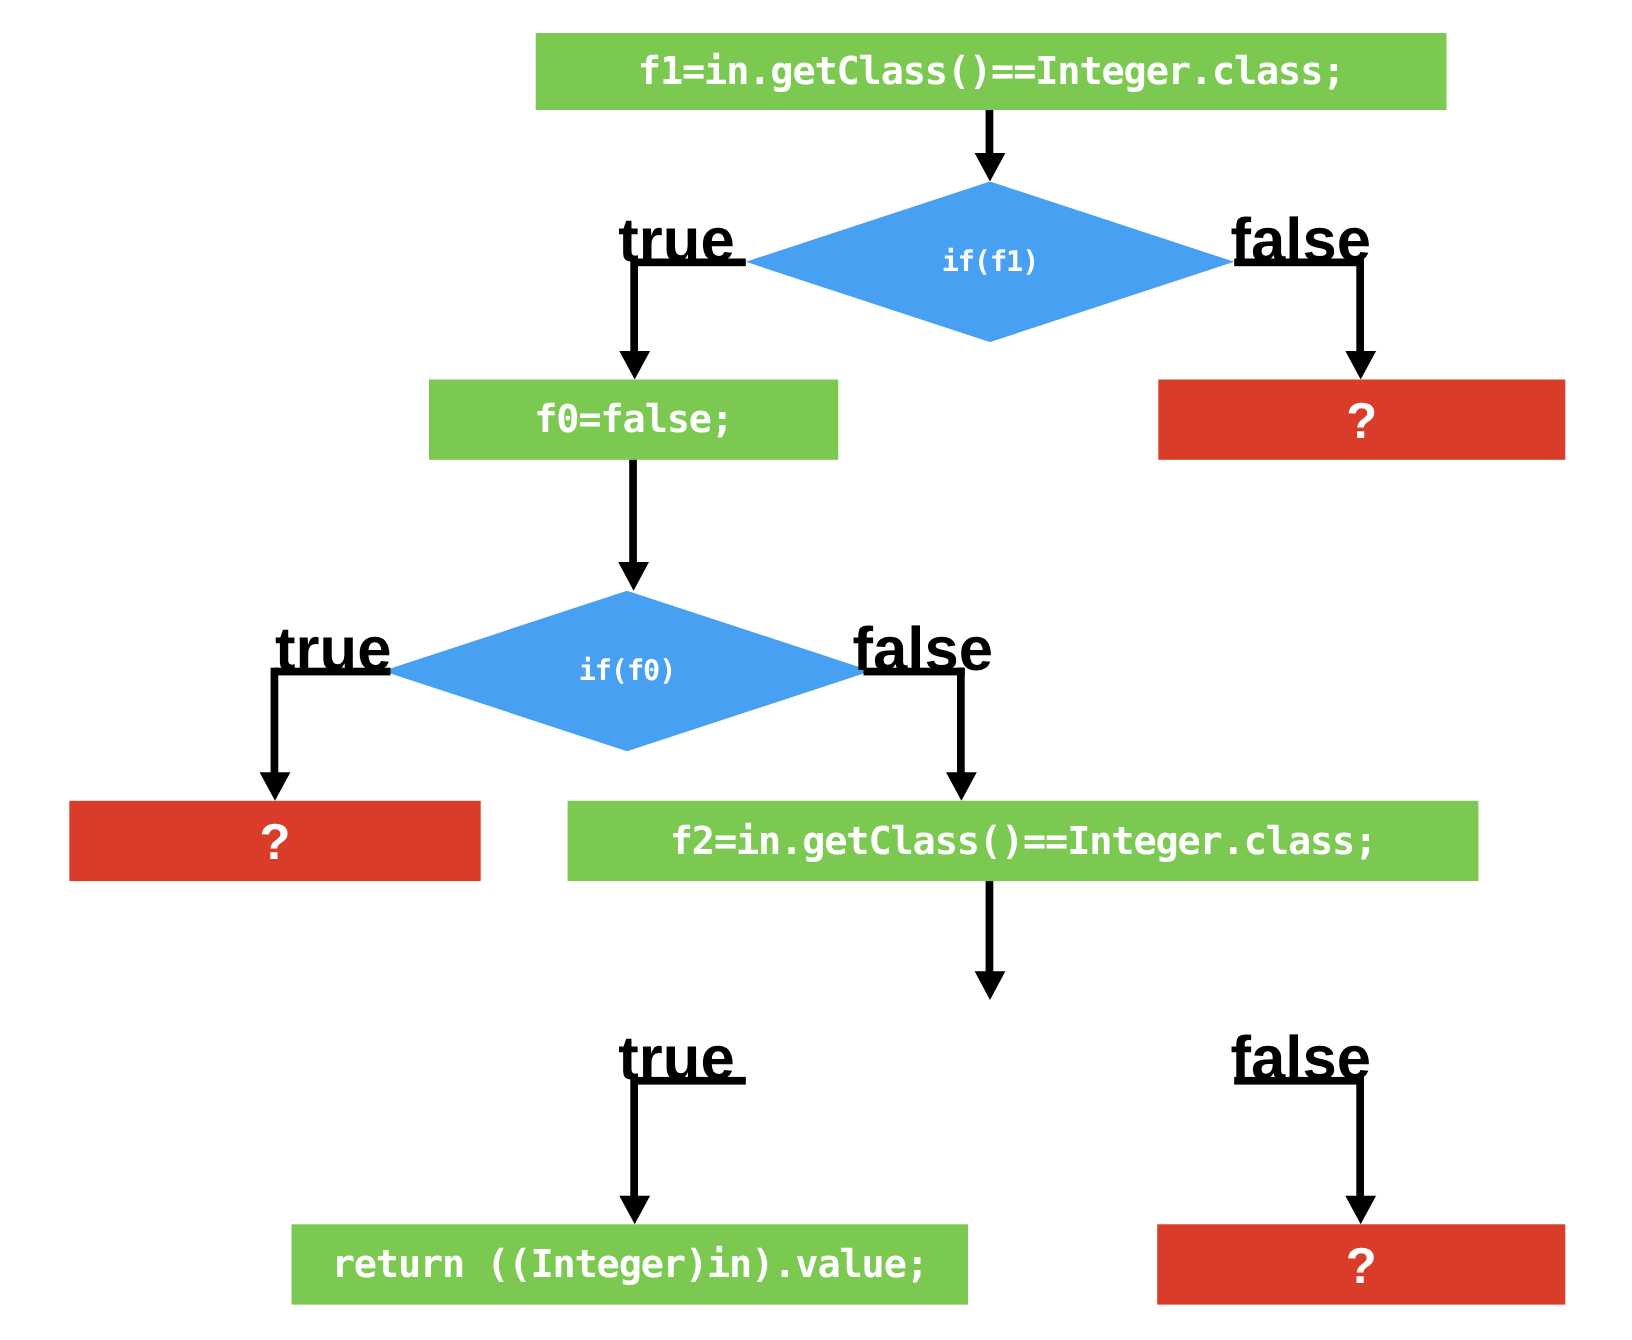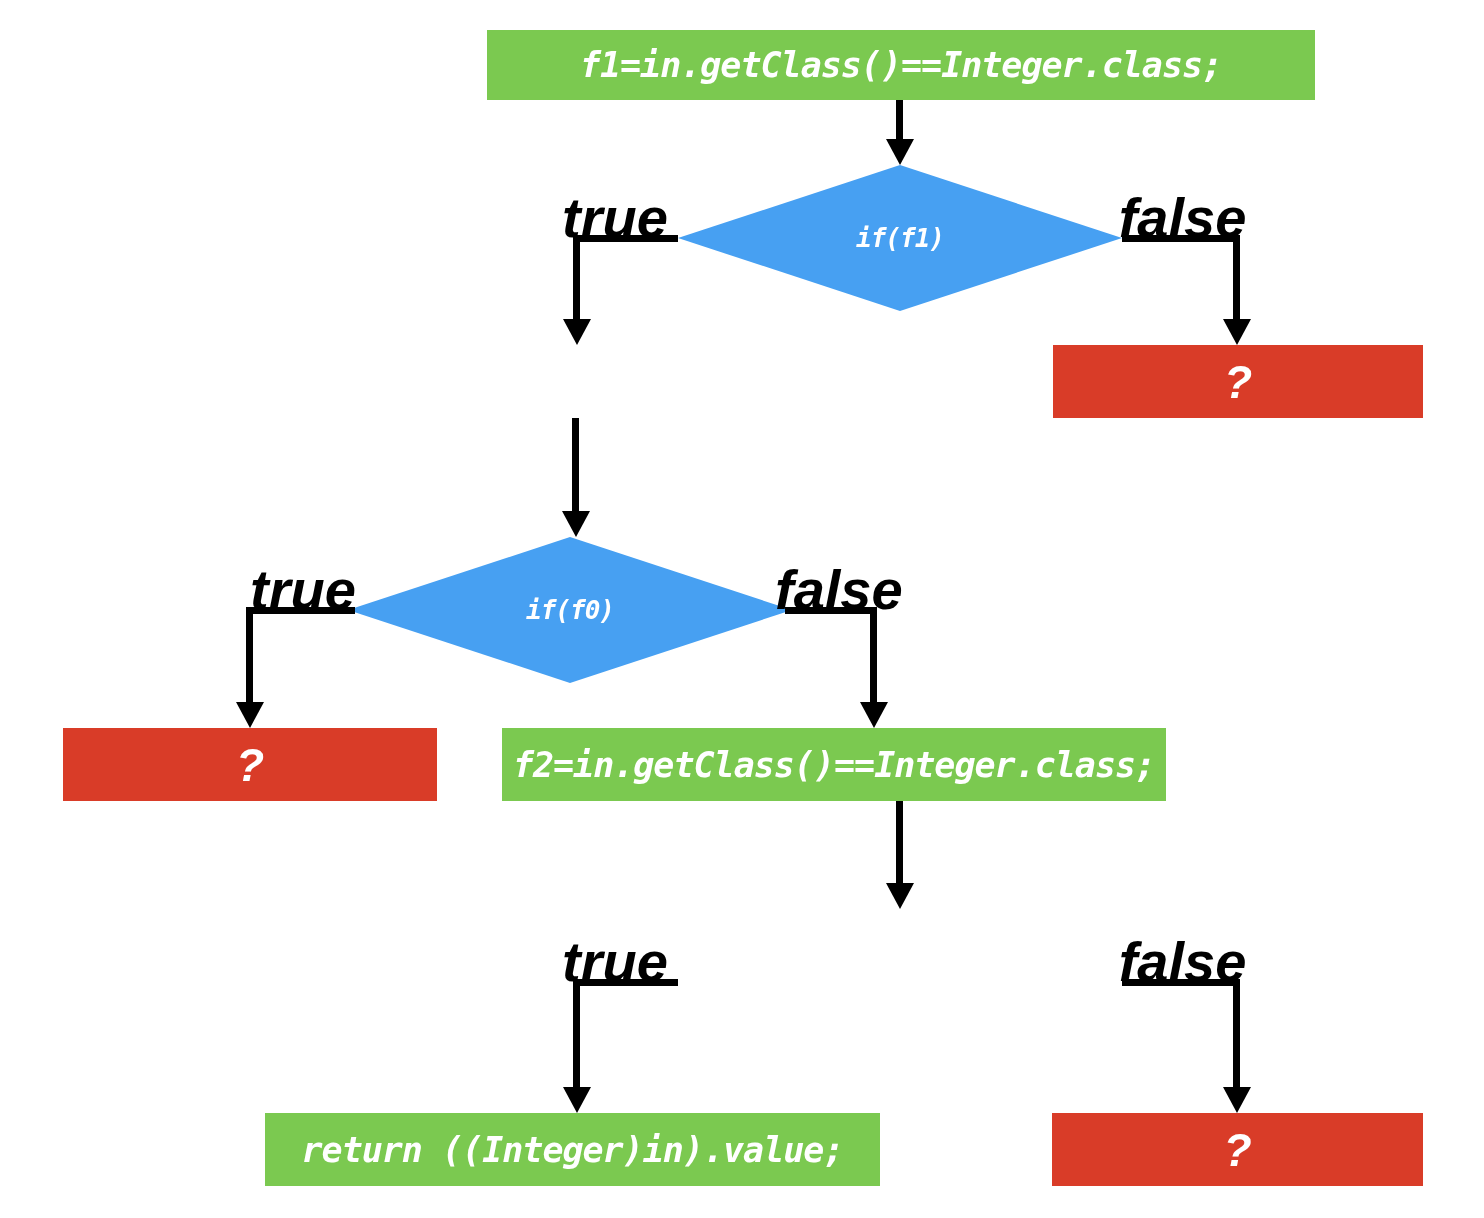--- a/index.html
+++ b/index.html
@@ -1,21 +1,21 @@
 <!DOCTYPE html>
 <html style="--green: #7bc950; --blue: #47a0f2; --red: #d93c28; --line: #000000; --node_text: #ffffff; --label_text: #000000; --background: #ffffff;"><head>
 <meta charset="utf-8">
 <style>
   :root{
     --green:#7bc950; --blue:#47a0f2; --red:#d93c28;
     --line:#000000; --node_text:#ffffff; --label_text:#000000; --background:#ffffff;
   }
   html,body{margin:0;padding:0;background:var(--background);}
   #canvas{position:relative;width:1484px;height:1218px;background:var(--background);
-          font-family:"DejaVu Sans Mono",monospace;overflow:hidden;font-style:italic;}
+          font-family:"DejaVu Sans Mono",monospace;overflow:hidden;}
   .node-rect{position:absolute;display:flex;align-items:center;justify-content:center;
              color:var(--node_text);font-weight:bold;font-size:35px;letter-spacing:-1px;
              white-space:nowrap;}
   .green-box{background:var(--green);}
   .red-box{background:var(--red);font-family:"Liberation Sans",sans-serif;font-size:46px;letter-spacing:0;}
   .diamond{position:absolute;display:flex;align-items:center;justify-content:center;
            background:var(--blue);color:var(--node_text);font-weight:bold;font-size:26px;
            letter-spacing:-1px;clip-path:polygon(50% 0,100% 50%,50% 100%,0 50%);}
   .hline{position:absolute;height:7px;background:var(--line);}
   .vline{position:absolute;width:7px;background:var(--line);}
@@ -40,39 +40,40 @@
   <div class="edge-label" style="left:555px;top:190px;width:120px">true</div>
   <div class="hline" style="left:577px;top:235px;width:101px"></div>
   <div class="vline" style="left:573px;top:235px;height:86px"></div>
   <div class="arrow-down" style="left:563px;top:319px"></div>
 
   <div class="edge-label" style="left:1115px;top:190px;width:135px">false</div>
   <div class="hline" style="left:1122px;top:235px;width:118px"></div>
   <div class="vline" style="left:1233px;top:235px;height:86px"></div>
   <div class="arrow-down" style="left:1223px;top:319px"></div>
 
+  <div class="node-rect green-box" style="left:390px;top:345px;width:372px;height:73px">f0=false;</div>
   <div class="node-rect red-box" style="left:1053px;top:345px;width:370px;height:73px">?</div>
 
   <div class="vline" style="left:572px;top:418px;height:95px"></div>
   <div class="arrow-down" style="left:562px;top:511px"></div>
 
   <div class="diamond" style="left:348px;top:537px;width:444px;height:146px">if(f0)</div>
 
   <div class="edge-label" style="left:243px;top:562px;width:120px">true</div>
   <div class="hline" style="left:250px;top:607px;width:105px"></div>
   <div class="vline" style="left:246px;top:607px;height:97px"></div>
   <div class="arrow-down" style="left:236px;top:702px"></div>
 
   <div class="edge-label" style="left:775px;top:562px;width:120px">false</div>
   <div class="hline" style="left:785px;top:607px;width:92px"></div>
   <div class="vline" style="left:870px;top:607px;height:97px"></div>
   <div class="arrow-down" style="left:860px;top:702px"></div>
 
   <div class="node-rect red-box" style="left:63px;top:728px;width:374px;height:73px">?</div>
-  <div class="node-rect green-box" style="left:502px;top:728px;width:664px;height:73px">f2=in.getClass()==Integer.class;</div>
+  <div class="node-rect green-box" style="left:516px;top:728px;width:828px;height:73px">f2=in.getClass()==Integer.class;</div>
 
   <div class="vline" style="left:896px;top:801px;height:84px"></div>
   <div class="arrow-down" style="left:886px;top:883px"></div>
 
 
   <div class="edge-label" style="left:555px;top:934px;width:120px">true</div>
   <div class="hline" style="left:577px;top:979px;width:101px"></div>
   <div class="vline" style="left:573px;top:979px;height:110px"></div>
   <div class="arrow-down" style="left:563px;top:1087px"></div>
 

